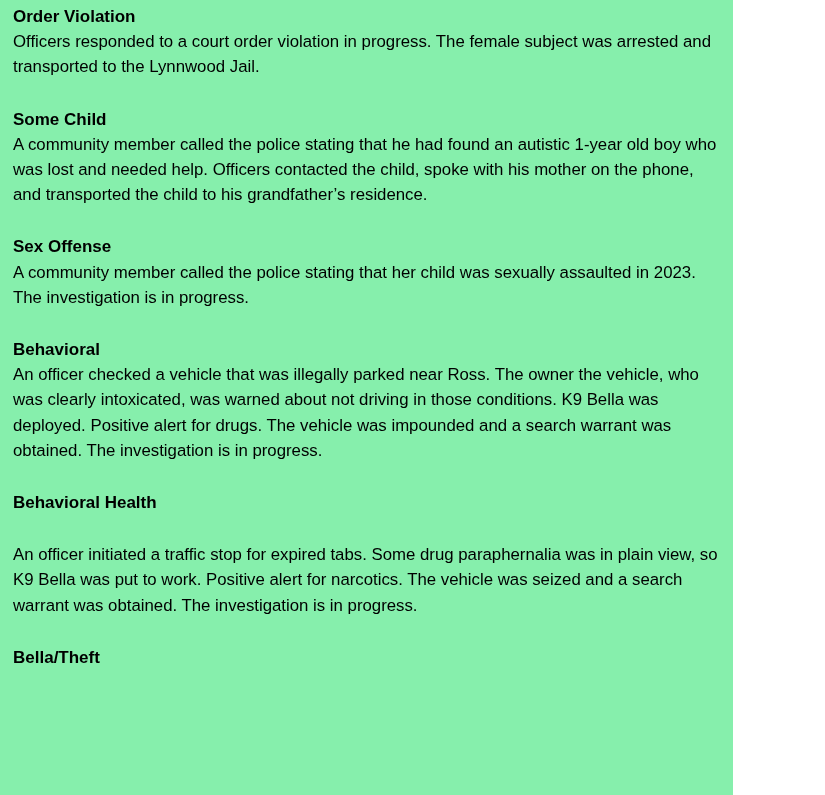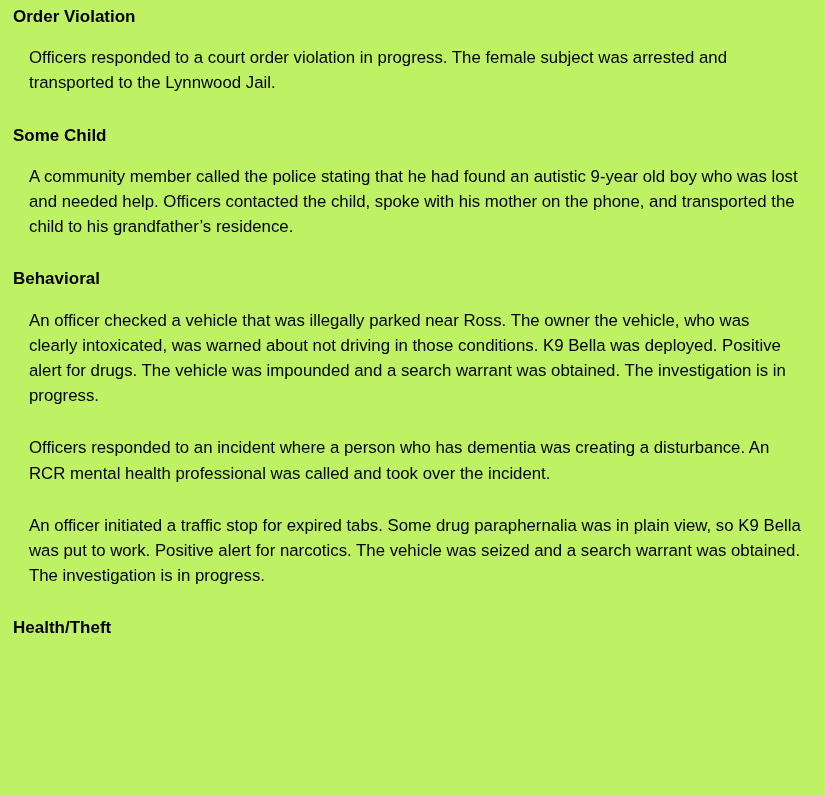--- a/index.html
+++ b/index.html
@@ -5,71 +5,75 @@
   html, body {
     margin: 0;
     padding: 0;
   }
   body {
     background: #ffffff;
     color: #000000;
     font-family: "Liberation Sans", sans-serif;
   }
   .doc {
-    width: 825px;
+    width: 733px;
     height: 795px;
     box-sizing: border-box;
     padding: 4px 8px 0 13px;
     overflow: hidden;
-    background: #bef264;
+    background: #86efac;
   }
   .entry {
     margin: 0 0 27px 0;
   }
   .entry h2 {
     margin: 0;
     font-size: 17px;
     font-weight: 700;
     line-height: 25.2px;
     color: #000000;
   }
   .entry p {
-    margin: 16px;
+    margin: 0;
     font-size: 16.8px;
     font-weight: 400;
     line-height: 25.2px;
     color: #000000;
   }
 </style>
 </head>
 <body>
 
 <div class="doc">
 
   <section class="entry">
     <h2>Order Violation</h2>
     <p>Officers responded to a court order violation in progress. The female subject was arrested and transported to the Lynnwood Jail.</p>
   </section>
 
   <section class="entry">
     <h2>Some Child</h2>
-    <p>A community member called the police stating that he had found an autistic 9-year old boy who was lost and needed help. Officers contacted the child, spoke with his mother on the phone, and transported the child to his grandfather’s residence.</p>
+    <p>A community member called the police stating that he had found an autistic 1-year old boy who was lost and needed help. Officers contacted the child, spoke with his mother on the phone, and transported the child to his grandfather’s residence.</p>
   </section>
 
+  <section class="entry">
+    <h2>Sex Offense</h2>
+    <p>A community member called the police stating that her child was sexually assaulted in 2023. The investigation is in progress.</p>
+  </section>
 
   <section class="entry">
     <h2>Behavioral</h2>
     <p>An officer checked a vehicle that was illegally parked near Ross. The owner the vehicle, who was clearly intoxicated, was warned about not driving in those conditions. K9 Bella was deployed. Positive alert for drugs. The vehicle was impounded and a search warrant was obtained. The investigation is in progress.</p>
   </section>
 
   <section class="entry">
-    <p>Officers responded to an incident where a person who has dementia was creating a disturbance. An RCR mental health professional was called and took over the incident.</p>
+    <h2>Behavioral Health</h2>
   </section>
 
   <section class="entry">
     <p>An officer initiated a traffic stop for expired tabs. Some drug paraphernalia was in plain view, so K9 Bella was put to work. Positive alert for narcotics. The vehicle was seized and a search warrant was obtained. The investigation is in progress.</p>
   </section>
 
   <section class="entry">
-    <h2>Health/Theft</h2>
+    <h2>Bella/Theft</h2>
   </section>
 
 </div>
 
 </body></html>

